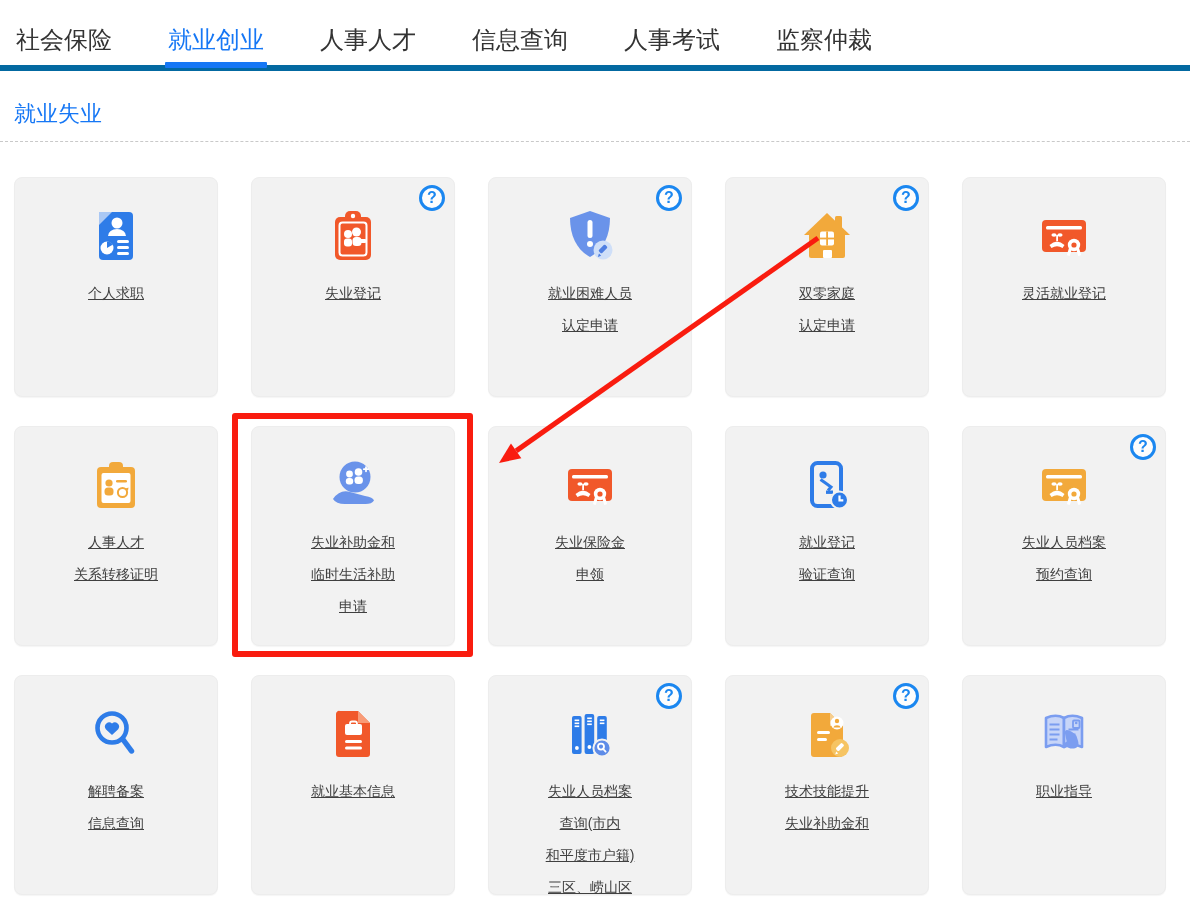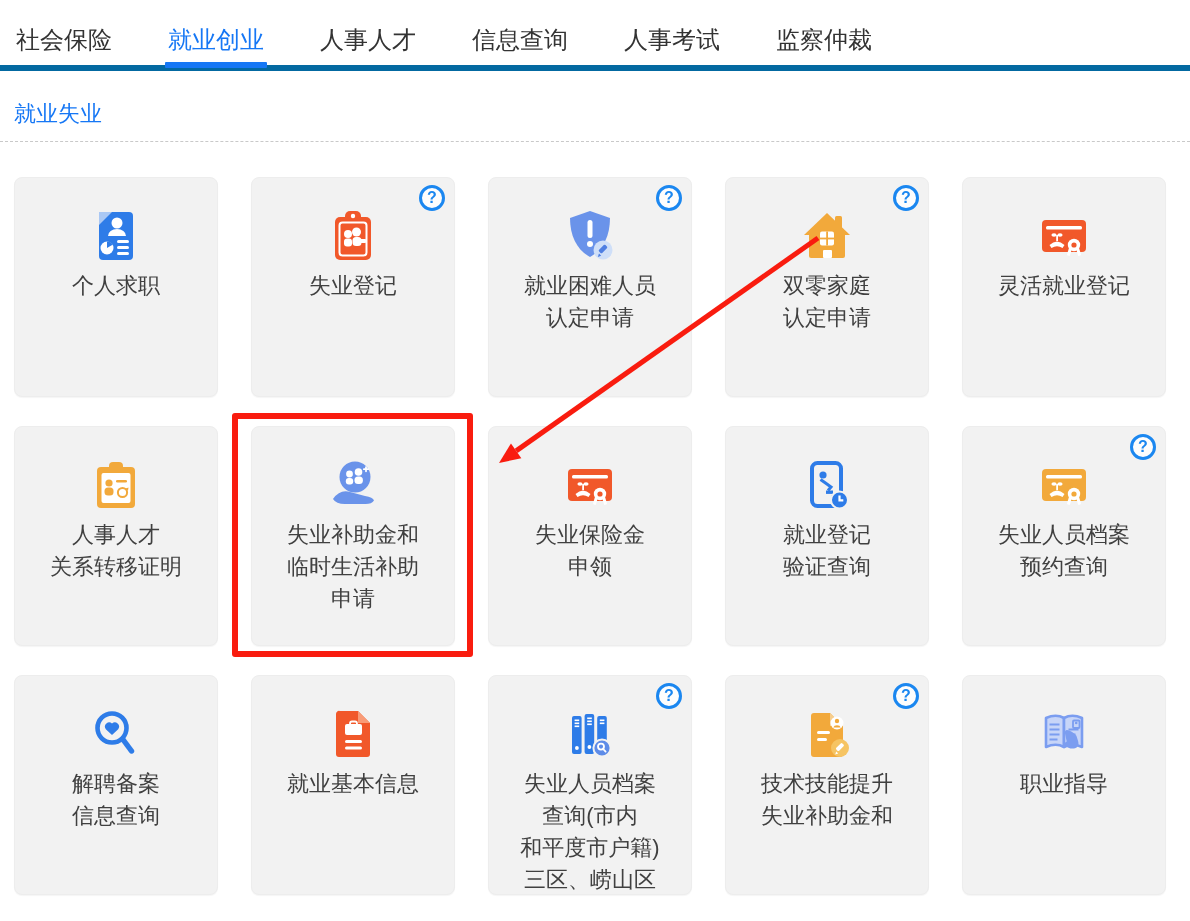--- a/index.html
+++ b/index.html
@@ -32,21 +32,21 @@
   .grid{
     display:grid;grid-template-columns:repeat(5,204px);grid-auto-rows:220px;
     gap:29px 33px;margin:35px 0 0 14px;
   }
   .tile{
     position:relative;background:var(--tile-bg);
     border:1px solid #ededed;border-radius:8px;box-sizing:border-box;
     text-align:center;cursor:pointer;box-shadow:0 1px 1px rgba(0,0,0,0.04);
   }
   .icon-wrap{margin-top:27px;height:62px;display:flex;justify-content:center;align-items:center;}
-  .tile-label{margin-top:3px;font-size:22px;line-height:32px;color:var(--tile-text);}
+  .tile-label{margin-top:10px;font-size:14px;line-height:32px;color:var(--tile-text);text-decoration:underline;}
   .help-badge{
     position:absolute;top:7px;right:9px;width:26px;height:26px;box-sizing:border-box;
     border:3px solid var(--help-blue);border-radius:50%;background:#fdfdfd;
     color:var(--help-blue);font-size:16px;font-weight:bold;line-height:20px;text-align:center;
   }
   
   .red-box{
     position:absolute;border:6px solid var(--red);border-radius:3px;
     box-sizing:border-box;z-index:5;pointer-events:none;background:transparent;
   }

